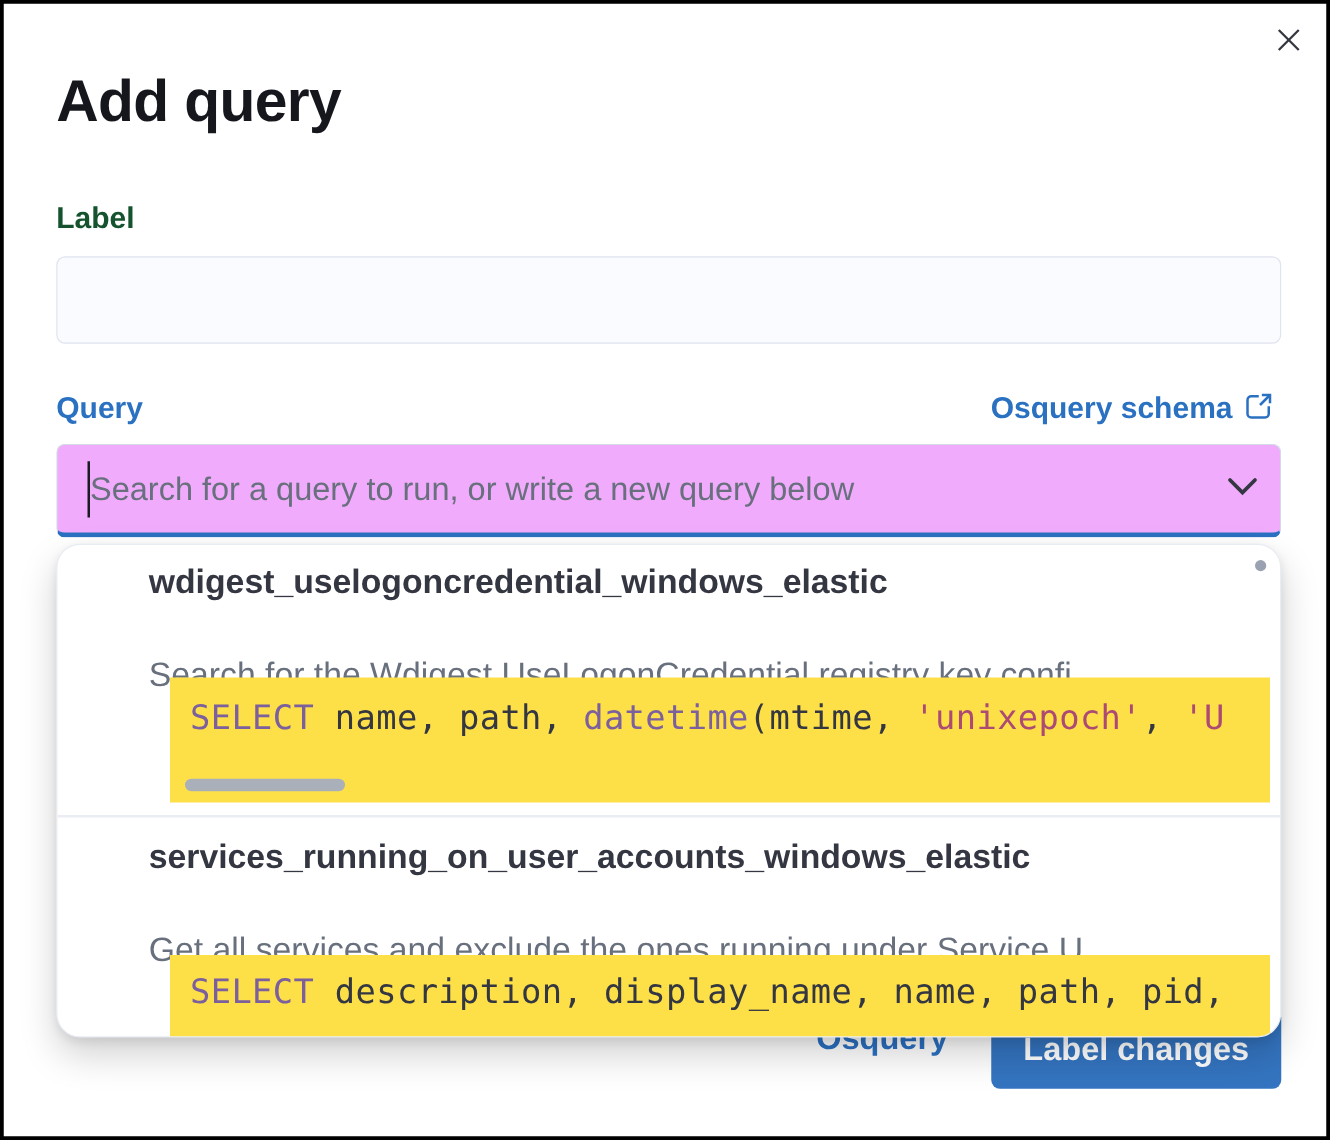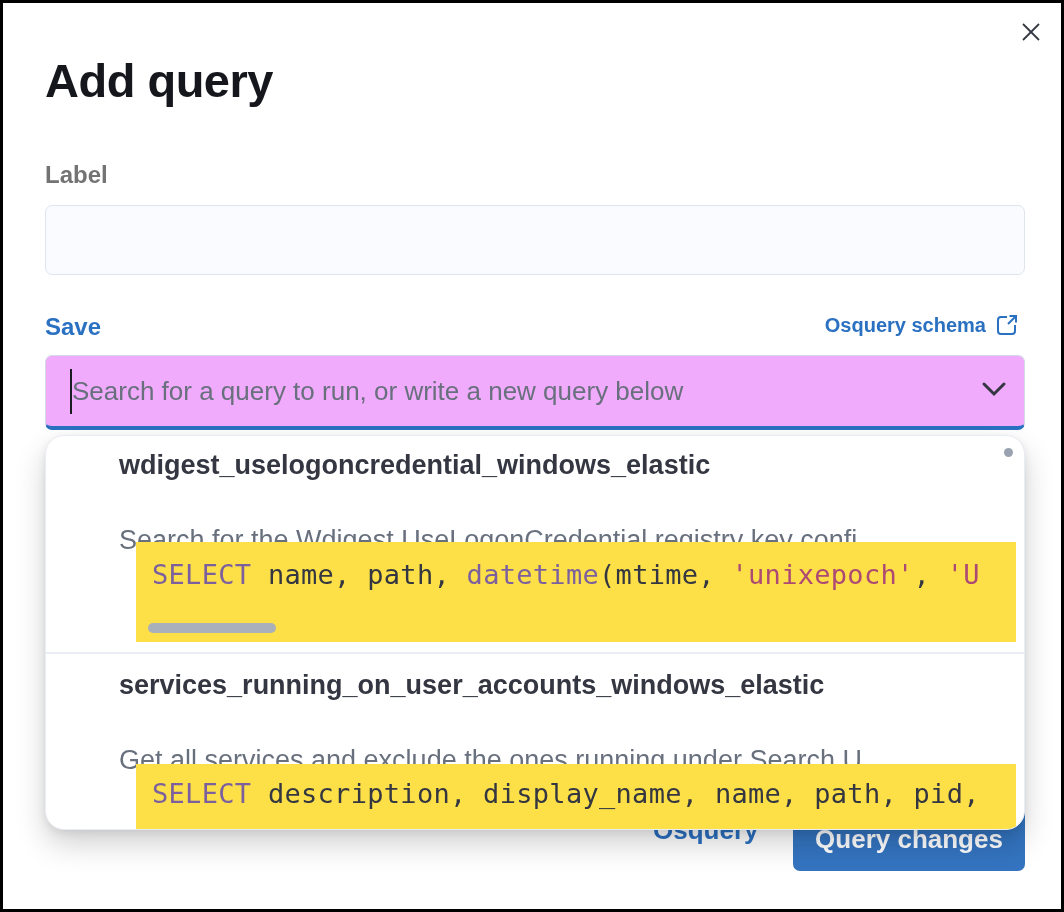--- a/index.html
+++ b/index.html
@@ -48,21 +48,21 @@
     letter-spacing: -0.5px;
     color: #16171c;
   }
 
   .field-label {
     position: absolute;
     left: 42px;
     top: 158px;
     font-size: 24px;
     font-weight: 700;
-    color: #737373;
+    color: #14532d;
   }
 
   .label-input-wrap {
     position: absolute;
     left: 42px;
     top: 202px;
     width: 980px;
     height: 70px;
     background: #fafbfe;
     border: 1px solid #e0e4ee;
@@ -86,26 +86,26 @@
     top: 310px;
     font-size: 24px;
     font-weight: 700;
     color: var(--accent);
   }
 
   .schema-link {
     position: absolute;
     top: 310px;
     right: 42px;
-    font-size: 20px;
+    font-size: 24px;
     font-weight: 700;
     color: var(--accent);
     text-decoration: none;
     display: flex;
-    align-items: center;
+    align-items: flex-start;
     gap: 9px;
     cursor: pointer;
   }
   .schema-link svg { display: block; }
 
   .combobox {
     position: absolute;
     left: 42px;
     top: 352px;
     width: 980px;
@@ -278,21 +278,21 @@
   </button>
 
   <h1 class="modal-title">Add query</h1>
 
   <div class="field-label">Label</div>
 
   <div class="label-input-wrap">
     <input type="text" value="" style="">
   </div>
 
-  <div class="query-label">Save</div>
+  <div class="query-label">Query</div>
 
   <a class="schema-link">
     <span>Osquery schema</span>
     <span>
       <svg width="24" height="24" viewBox="0 0 24 24" fill="none" stroke="#2b71c2" stroke-width="2">
         <path d="M12 4 H6 a3 3 0 0 0 -3 3 v11 a3 3 0 0 0 3 3 h11 a3 3 0 0 0 3 -3 v-6"></path>
         <path d="M13 11 L21 3"></path>
         <path d="M14.5 3 H21 V9.5"></path>
       </svg>
     </span>
@@ -319,23 +319,23 @@
       <div class="code-block pos-code1">
         <div class="code-text"><span class="tok-keyword">SELECT</span><span class="tok-plain"> name, path, </span><span class="tok-keyword">datetime</span><span class="tok-plain">(mtime, </span><span class="tok-string">'unixepoch'</span><span class="tok-plain">, </span><span class="tok-string">'U</span></div>
         <div class="h-scroll-thumb"></div>
       </div>
     </div>
 
     <div class="opt-divider"></div>
 
     <div>
       <div class="opt-title pos-title2">services_running_on_user_accounts_windows_elastic</div>
-      <div class="opt-desc pos-desc2">Get all services and exclude the ones running under Search U...</div>
+      <div class="opt-desc pos-desc2">Get all services and exclude the ones running under Service U...</div>
       <div class="code-block pos-code2">
         <div class="code-text"><span class="tok-keyword">SELECT</span><span class="tok-plain"> description, display_name, name, path, pid,</span></div>
       </div>
     </div>
   </div>
 
   <button class="footer-cancel">Osquery</button>
-  <button class="footer-save">Query changes</button>
+  <button class="footer-save">Label changes</button>
 
 </div>
 
 </body></html>

